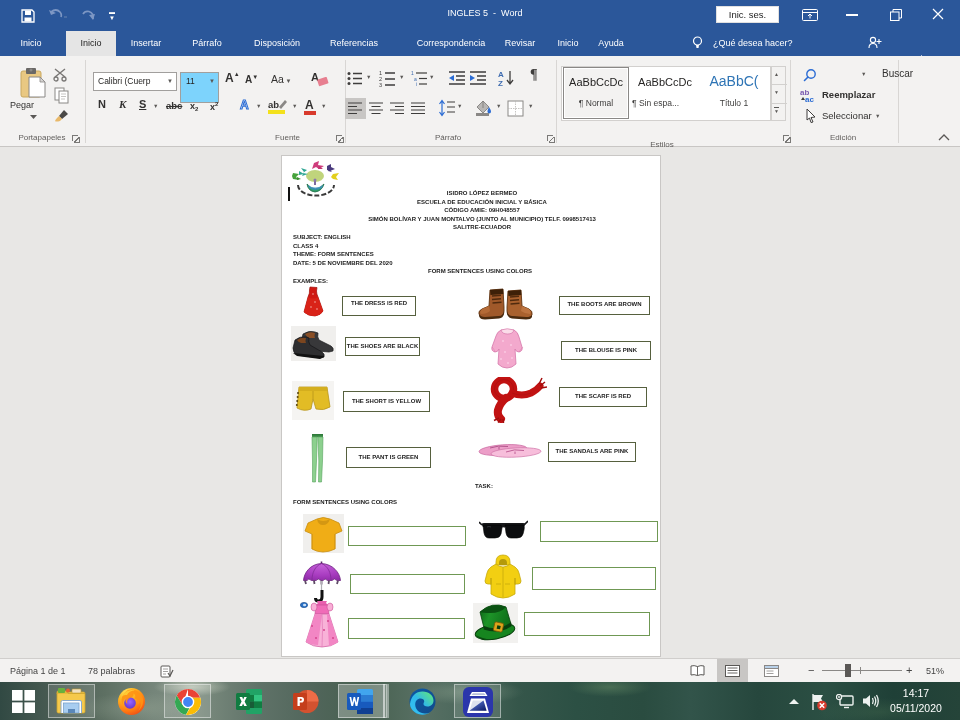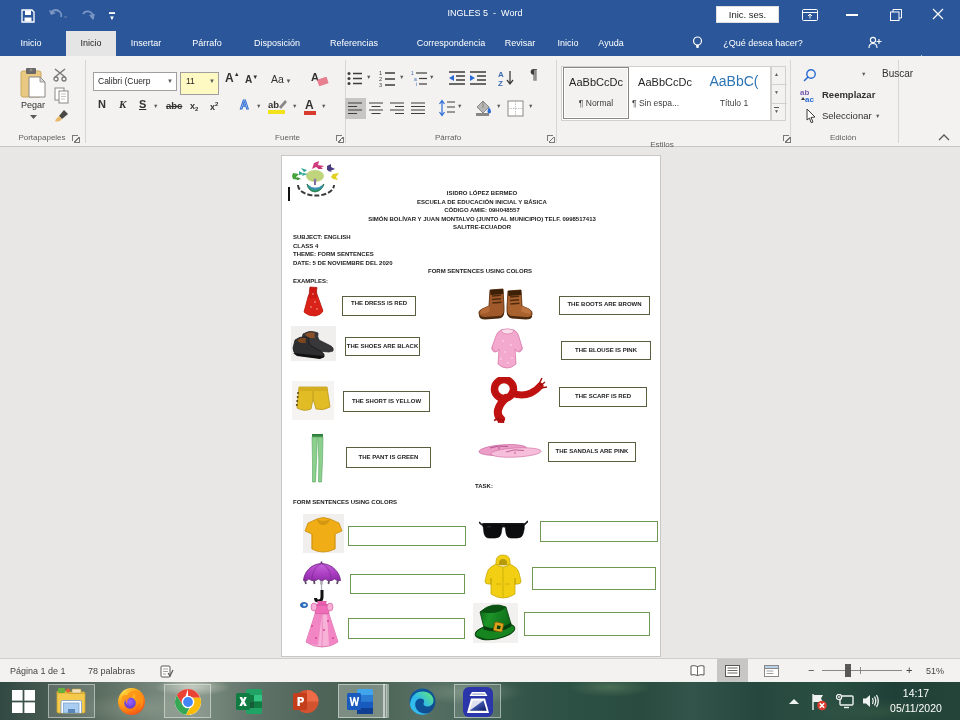--- a/index.html
+++ b/index.html
@@ -94,21 +94,21 @@
     <div class="tab" style="left:244px;width:66px;">Disposición</div>
     <div class="tab" style="left:322px;width:64px;">Referencias</div>
     <div class="tab" style="left:405px;width:92px;">Correspondencia</div>
     <div class="tab" style="left:497px;width:46px;">Revisar</div>
     <div class="tab" style="left:551px;width:34px;">Inicio</div>
     <div class="tab" style="left:592px;width:38px;">Ayuda</div>
     <svg class="abs" style="left:692px;top:5px;" width="11" height="16" viewBox="0 0 11 16">
       <circle cx="5.5" cy="6" r="4" fill="none" stroke="#fff" stroke-width="1.2"></circle>
       <path d="M4,10 L7,10 L6.5,13 L4.5,13 Z" fill="#fff"></path>
     </svg>
-    <div class="tab" style="left:713px;width:100px;text-align:center;">¿Qué desea hacer?</div>
+    <div class="tab" style="left:713px;width:100px;text-align:left;">¿Qué desea hacer?</div>
     <svg class="abs" style="left:868px;top:6px;" width="14" height="13" viewBox="0 0 14 13">
       <circle cx="5" cy="4" r="2.6" fill="none" stroke="#fff" stroke-width="1.1"></circle>
       <path d="M1,12 Q1,7.5 5,7.5 Q9,7.5 9,12" fill="none" stroke="#fff" stroke-width="1.1"></path>
       <path d="M11,3 L11,8 M8.5,5.5 L13.5,5.5" stroke="#fff" stroke-width="1.1"></path>
     </svg>
     <div class="tab" style="left:886px;width:50px;text-align:left;margin-top:16px;">Compartir</div>
   </div>
 
   <div id="ribbon">
     <div class="grouplabel" style="left:0px;top:77px;width:84px;">Portapapeles</div>
@@ -122,42 +122,42 @@
     <div class="gsep" style="left:790px;"></div>
     <div class="gsep" style="left:898px;"></div>
 
     <svg class="ricon" style="left:19px;top:11px;" width="29" height="34" viewBox="0 0 29 34">
       <rect x="2" y="4" width="20" height="26" rx="2" fill="#e9c882" stroke="#c9a860" stroke-width="1"></rect>
       <rect x="7" y="1" width="10" height="6" rx="1" fill="#6a6866"></rect>
       <circle cx="12" cy="3" r="1.5" fill="#8a8886"></circle>
       <path d="M10,10 L21,10 L26,15 L26,30 L10,30 Z" fill="#fff" stroke="#8a8886" stroke-width="1"></path>
       <path d="M21,10 L21,15 L26,15 Z" fill="#d8d6d4" stroke="#8a8886" stroke-width="0.8"></path>
     </svg>
-    <div class="abs" style="left:10px;top:44px;width:46px;text-align:center;font-size:9px;color:#323130;">Pegar</div>
+    <div class="abs" style="left:10px;top:44px;width:46px;text-align:left;font-size:9px;color:#323130;">Pegar</div>
     <svg class="ricon" style="left:30px;top:59px;" width="7" height="4" viewBox="0 0 7 4">
         <path d="M0,0 L7,0 L3.5,4 Z" fill="#5a5856"></path>
       </svg>
     <svg class="ricon" style="left:53px;top:11px;" width="17" height="15" viewBox="0 0 17 15">
       <path d="M2,2 L12,10 M12,2 L2,10" stroke="#797775" stroke-width="1.4"></path>
       <circle cx="3" cy="12" r="2" fill="none" stroke="#797775" stroke-width="1.3"></circle>
       <circle cx="11" cy="12" r="2" fill="none" stroke="#797775" stroke-width="1.3"></circle>
     </svg>
     <svg class="ricon" style="left:54px;top:31px;" width="17" height="17" viewBox="0 0 17 17">
       <rect x="1" y="1" width="9" height="12" fill="#fff" stroke="#8a8886" stroke-width="1"></rect>
       <rect x="5" y="4" width="9" height="12" fill="#fff" stroke="#8a8886" stroke-width="1"></rect>
       <path d="M7,7 l5,0 M7,9.5 l5,0 M7,12 l4,0" stroke="#b8b6b4" stroke-width="0.8"></path>
     </svg>
     <svg class="ricon" style="left:54px;top:52px;" width="17" height="16" viewBox="0 0 17 16">
       <path d="M10,2 L14,6 L8,11 L5,8 Z" fill="#4a4846"></path>
       <path d="M5,8 L8,11 L6,13 Q2,14 1,13 Q2,11 3,10 Z" fill="#e9b96a"></path>
     </svg>
     <div class="dlauncher" style="left:72px;top:79px;"></div>
 
     <div class="abs" style="left:93px;top:16px;width:84px;height:19px;background:#fff;border:1px solid #a19f9d;font-size:8.5px;color:#252423;line-height:17px;padding-left:4px;">Calibri (Cuerp<span style="position:absolute;right:3px;top:0;color:#5a5856;font-size:6px;">▼</span></div>
-    <div class="abs" style="left:180px;top:16px;width:39px;height:23px;background:#fef9c3;border:1px solid #a19f9d;font-size:8.5px;color:#252423;line-height:17px;padding-left:5px;">11<span style="position:absolute;right:3px;top:0;color:#5a5856;font-size:6px;">▼</span></div>
+    <div class="abs" style="left:180px;top:16px;width:39px;height:31px;background:#7dd3fc;border:1px solid #a19f9d;font-size:8.5px;color:#252423;line-height:17px;padding-left:5px;">11<span style="position:absolute;right:3px;top:0;color:#5a5856;font-size:6px;">▼</span></div>
     <div class="abs" style="left:225px;top:15px;font-size:12px;font-weight:bold;color:#323130;">A<span style="font-size:6px;vertical-align:6px;">▲</span></div>
     <div class="abs" style="left:245px;top:18px;font-size:10px;font-weight:bold;color:#323130;">A<span style="font-size:6px;vertical-align:4px;">▼</span></div>
     <div class="abs" style="left:271px;top:17px;font-size:10.5px;color:#323130;">Aa<span style="font-size:6px;color:#5a5856;">&nbsp;▼</span></div>
     <div class="abs" style="left:311px;top:15px;font-size:11px;font-weight:bold;color:#323130;">A</div>
     <svg class="ricon" style="left:317px;top:21px;" width="12" height="10" viewBox="0 0 12 10">
         <rect x="1" y="1" width="10" height="7" rx="1" fill="#e77f90" transform="rotate(-18 6 5)"></rect>
       </svg>
     <div class="abs" style="left:98px;top:42px;font-size:11px;font-weight:bold;color:#323130;">N</div>
     <div class="abs" style="left:119px;top:42px;font-size:11px;font-style:italic;font-weight:bold;color:#323130;font-family:'Liberation Serif',serif;">K</div>
     <div class="abs" style="left:139px;top:42px;font-size:11px;font-weight:bold;color:#323130;text-decoration:underline;">S</div>

